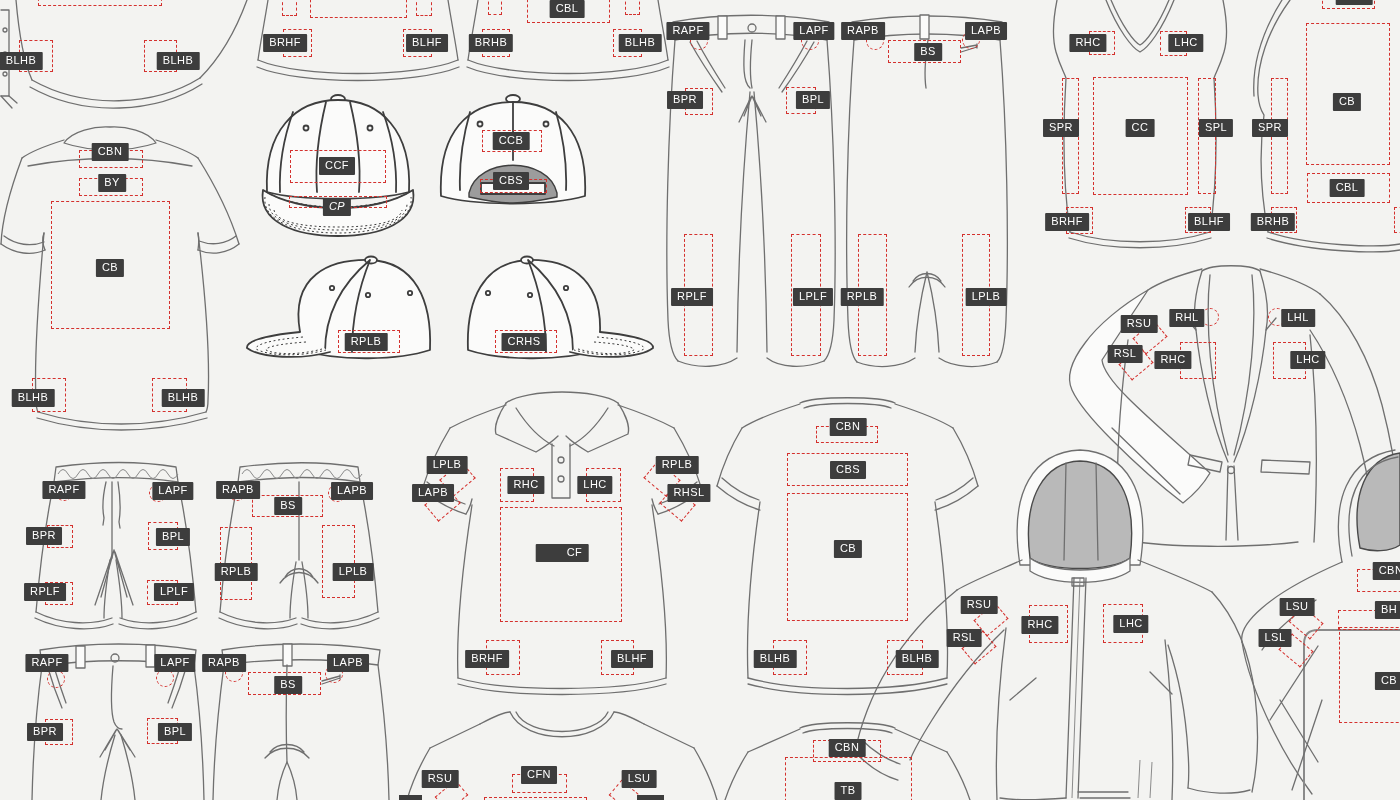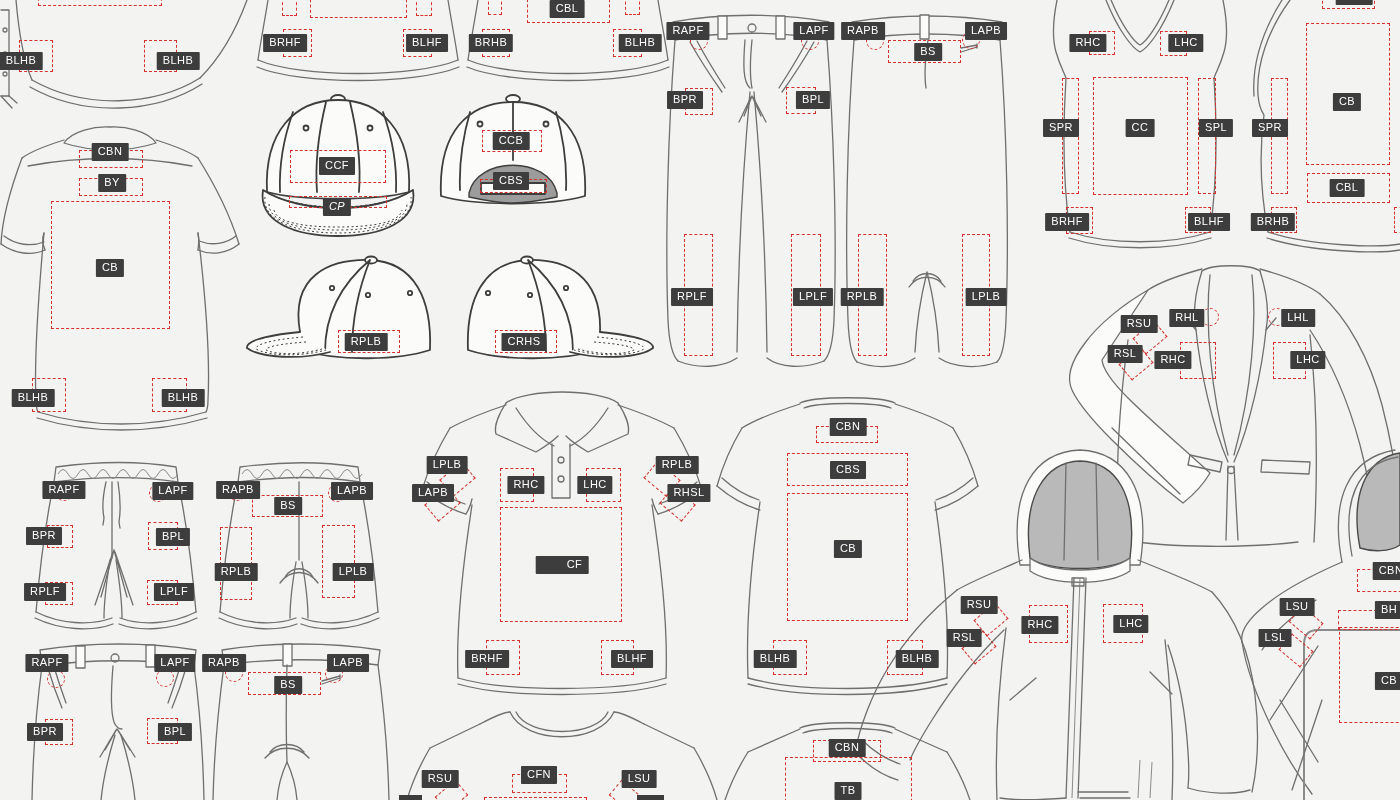--- a/index.html
+++ b/index.html
@@ -480,21 +480,21 @@
       <span class="tag" style="left: 352px; top: 491px;">LAPB</span>
       <span class="tag" style="left: 288px; top: 506px;">BS</span>
       <span class="tag" style="left: 236px; top: 572px;">RPLB</span>
       <span class="tag" style="left: 353px; top: 572px;">LPLB</span>
       <span class="tag" style="left: 447px; top: 465px;">LPLB</span>
       <span class="tag" style="left: 433px; top: 493px;">LAPB</span>
       <span class="tag" style="left: 526px; top: 485px;">RHC</span>
       <span class="tag" style="left: 595px; top: 485px;">LHC</span>
       <span class="tag" style="left: 677px; top: 465px;">RPLB</span>
       <span class="tag" style="left: 689px; top: 493px;">RHSL</span>
-      <span class="tag" style="left: 562px; top: 565px; padding-left: 31px;">CF</span>
+      <span class="tag" style="left: 562px; top: 553px; padding-left: 31px;">CF</span>
       <span class="tag" style="left: 487px; top: 659px;">BRHF</span>
       <span class="tag" style="left: 632px; top: 659px;">BLHF</span>
       <span class="tag" style="left: 848px; top: 427px;">CBN</span>
       <span class="tag" style="left: 848px; top: 470px;">CBS</span>
       <span class="tag" style="left: 848px; top: 549px;">CB</span>
       <span class="tag" style="left: 775px; top: 659px;">BLHB</span>
       <span class="tag" style="left: 917px; top: 659px;">BLHB</span>
       <span class="tag" style="left: 440px; top: 779px;">RSU</span>
       <span class="tag" style="left: 539px; top: 775px;">CFN</span>
       <span class="tag" style="left: 639px; top: 779px;">LSU</span>

